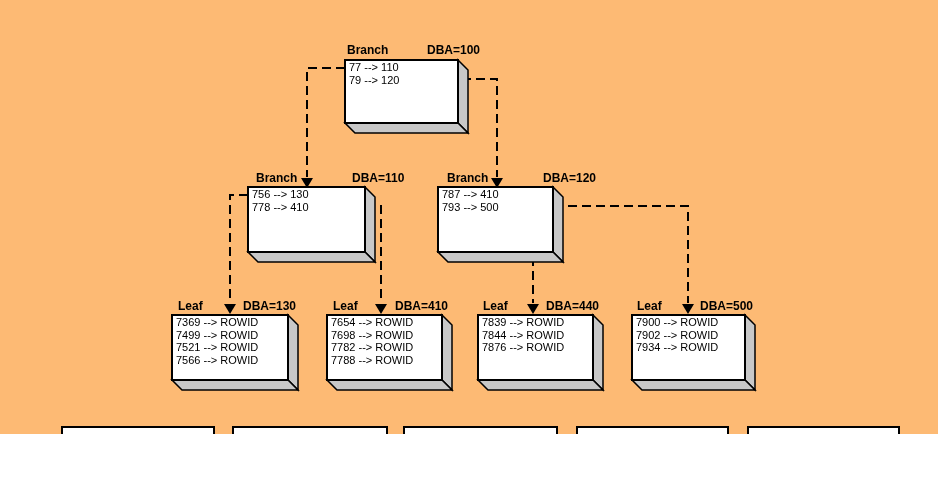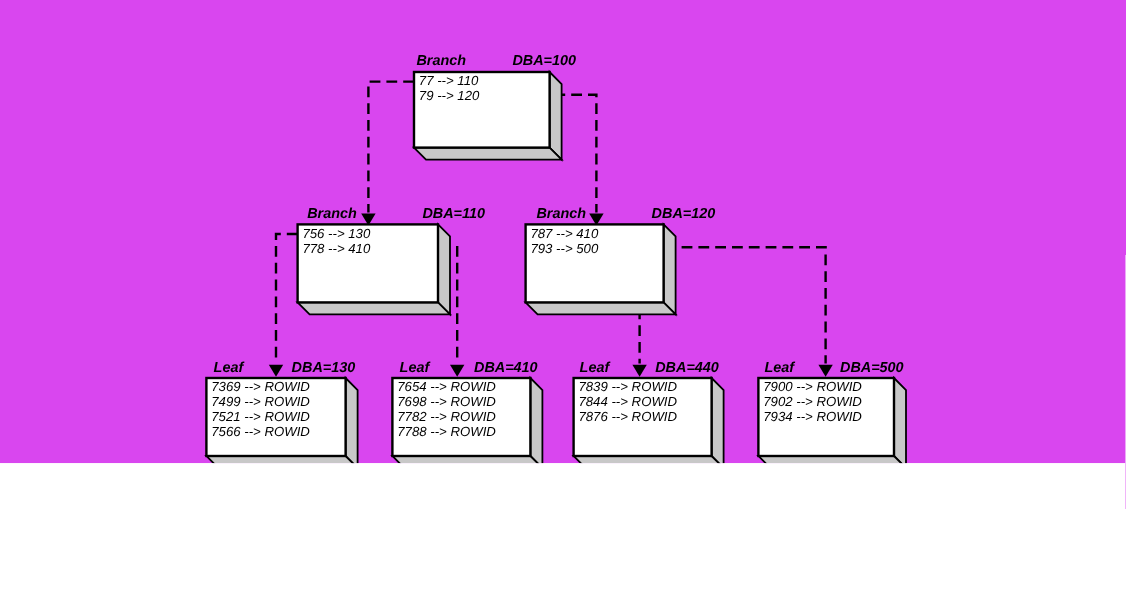--- a/index.html
+++ b/index.html
@@ -4,24 +4,23 @@
 <style>
   html, body {
     margin: 0;
     padding: 0;
     background: #ffffff;
     font-family: "Liberation Sans", sans-serif;
   }
   .stage {
     position: relative;
     width: 938px;
-    height: 386px;
-    background: #d946ef;
+    height: 434px;
+    background: #fdba74;
     overflow: hidden;
-    font-style: italic;
   }
   svg { display: block; }
   .box   { fill: #ffffff; stroke: #000000; stroke-width: 2; }
   .face  { fill: #c8c8c8; stroke: #000000; stroke-width: 1.5; }
   .plain { fill: #ffffff; stroke: #000000; stroke-width: 2; }
   .conn  { fill: none; stroke: #000000; stroke-width: 2; stroke-dasharray: 9 5; }
   .arrow { fill: #000000; stroke: none; }
   .lbl   { font-family: "Liberation Sans", sans-serif; font-size: 12px; font-weight: bold; fill: #000000; }
   .entry { font-family: "Liberation Sans", sans-serif; font-size: 11px; fill: #000000; }
 </style>

